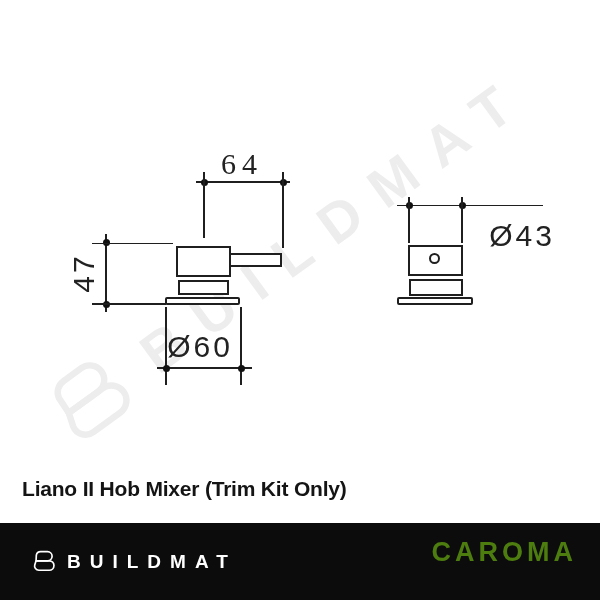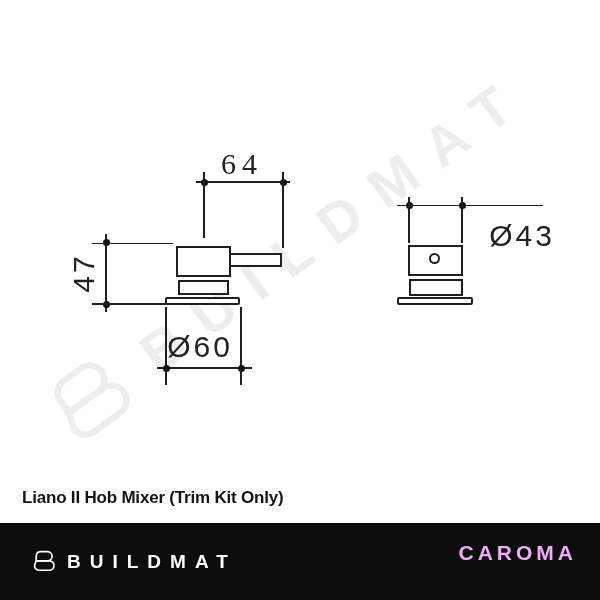--- a/index.html
+++ b/index.html
@@ -32,34 +32,34 @@
   .handle{left:229px;top:253px;width:53px;height:14px;}
   .body-bottom{left:178px;top:280px;width:51px;height:15px;}
   .base-left{left:165px;top:297px;width:75px;height:8px;border-radius:2px;}
   
   .r-body-top{left:408px;top:245px;width:55px;height:31px;}
   .r-circle{position:absolute;left:429px;top:253px;width:11px;height:11px;border:2px solid #1f1f1f;border-radius:50%;box-sizing:border-box;background:#fff;}
   .r-body-bottom{left:409px;top:279px;width:54px;height:17px;}
   .base-right{left:397px;top:297px;width:76px;height:8px;border-radius:2px;}
   
   .product-title{
-    position:absolute;left:22px;top:488px;color:#141414;
-    font-size:17px;font-weight:700;letter-spacing:-0.2px;
+    position:absolute;left:22px;top:477px;color:#141414;
+    font-size:21px;font-weight:700;letter-spacing:-0.2px;
   }
   
   .footer{
     position:absolute;left:0;top:523px;width:600px;height:77px;background:#0c0c0c;
   }
   .brand-left{position:absolute;left:30px;top:0;height:77px;display:flex;align-items:center;gap:10px;}
   .brand-left .wordmark{
     color:#ffffff;font-size:19px;font-weight:700;letter-spacing:9px;line-height:1;
   }
   .brand-right{
     position:absolute;right:23px;top:0;height:59px;display:flex;align-items:center;
-    color:#f0abfc;font-size:21px;font-weight:700;letter-spacing:4px;line-height:1;
+    color:#4d7c0f;font-size:27px;font-weight:700;letter-spacing:4px;line-height:1;
   }
   svg.logo-b{display:block;}
 </style>
 </head>
 <body>
 
 <div class="screen">
 
   <div class="watermark">
     <svg class="logo-b" width="86" height="75" viewBox="0 0 32 28" fill="none" stroke="#ededed" stroke-width="2.4" stroke-linejoin="round">

